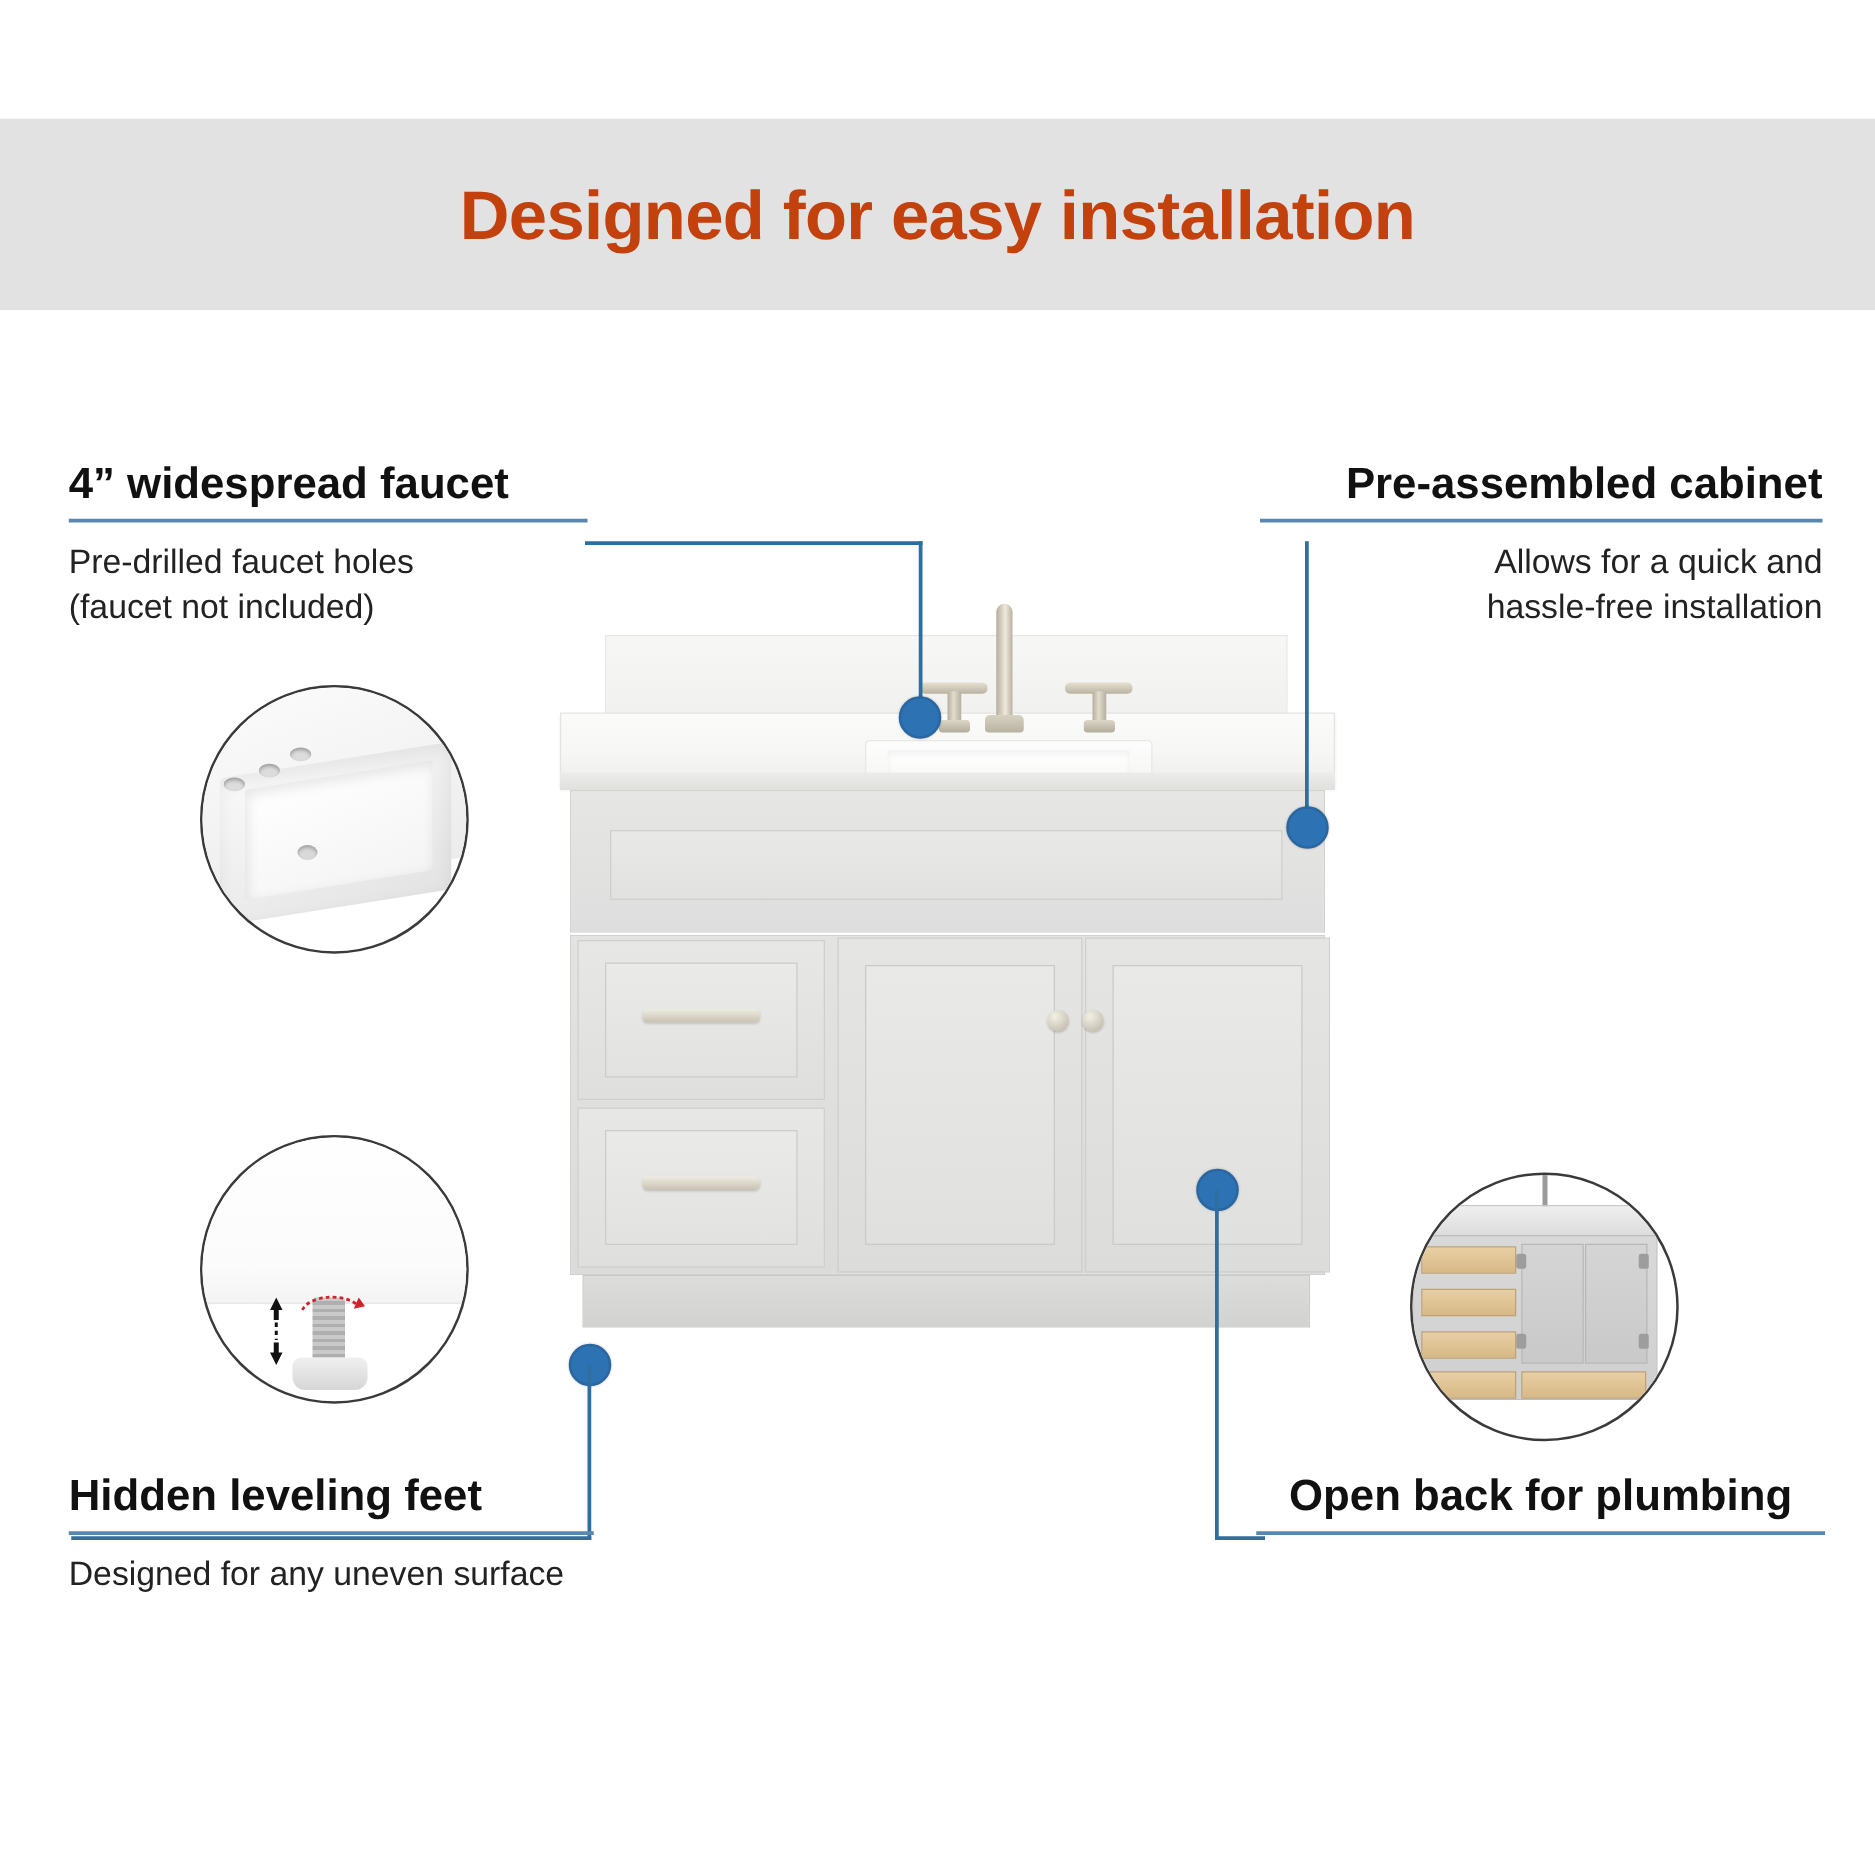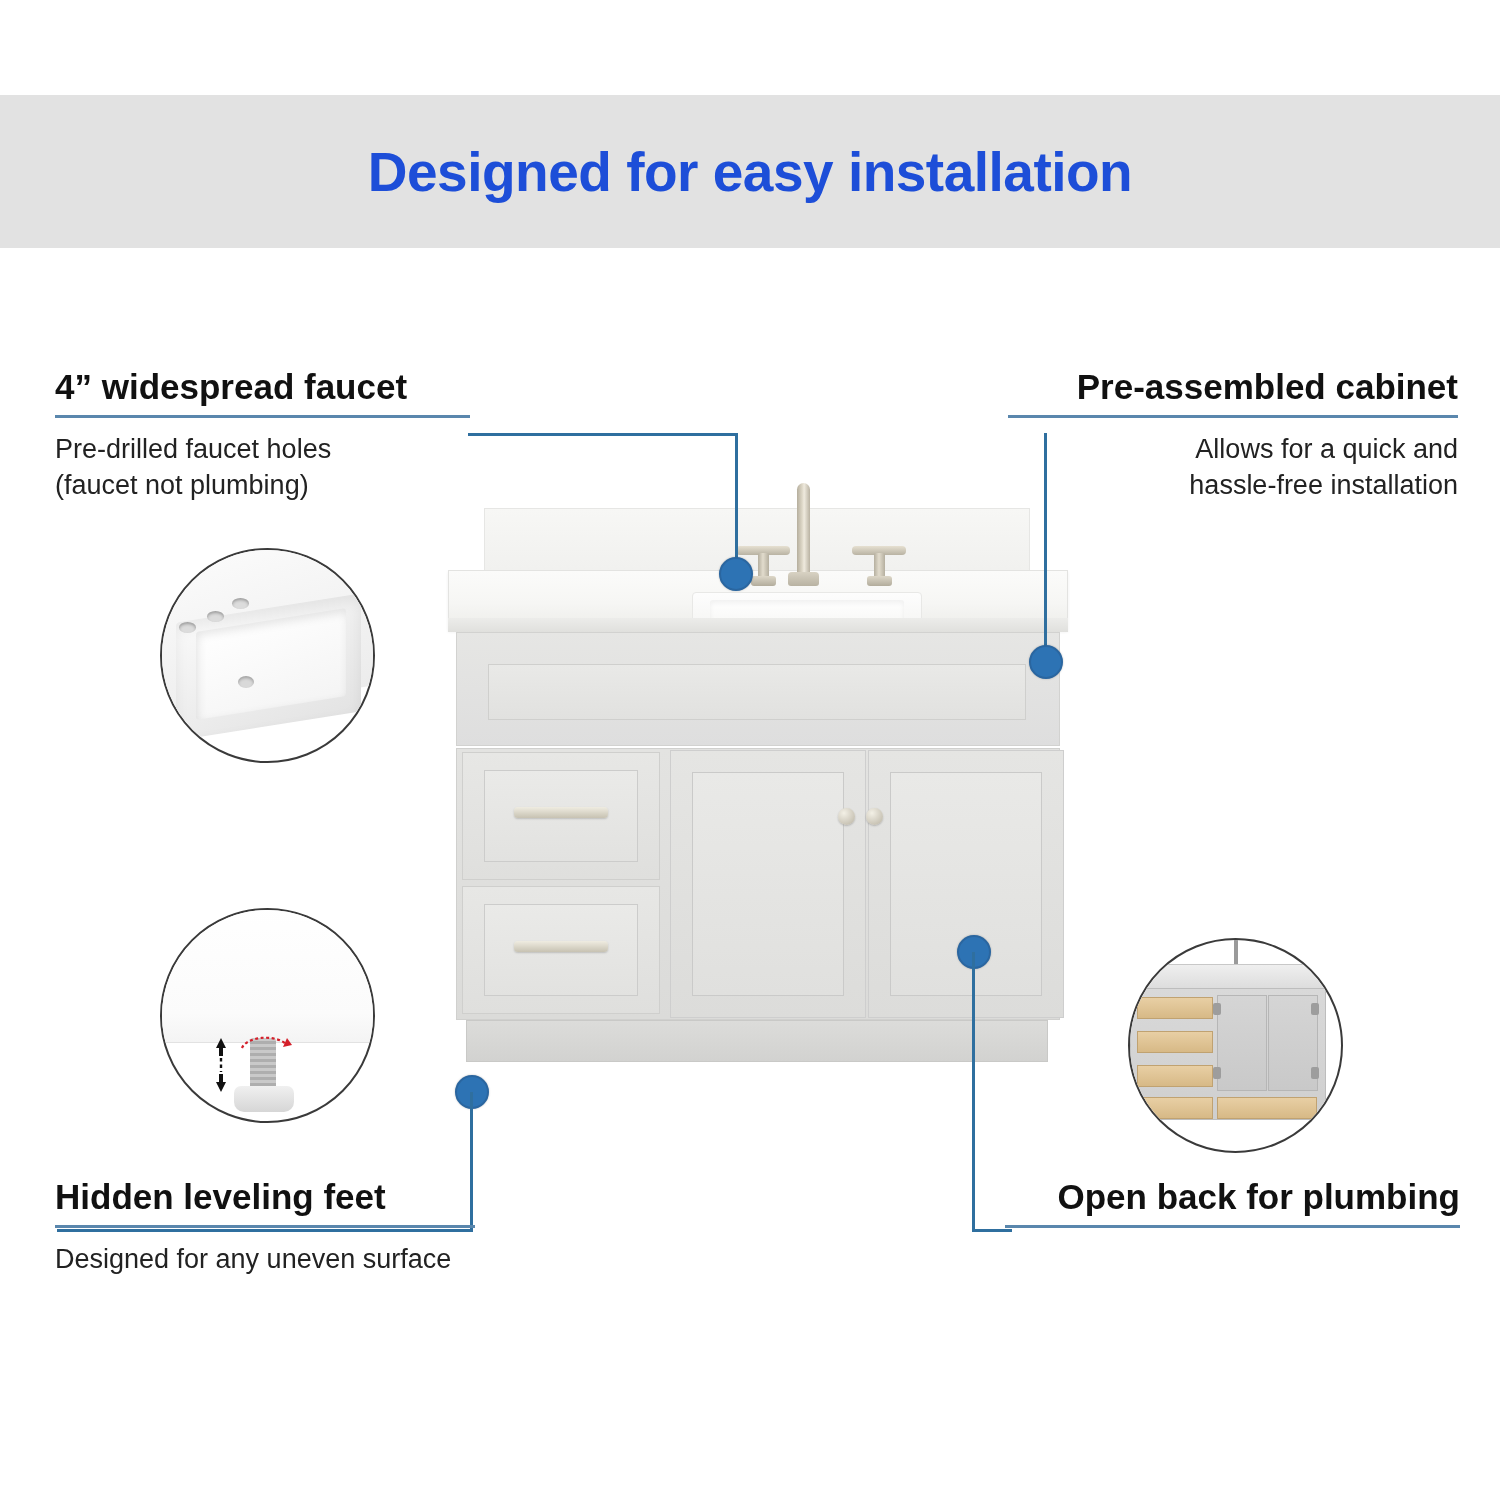--- a/index.html
+++ b/index.html
@@ -14,21 +14,21 @@
   #stage { position:absolute; inset:0; width:1500px; height:1500px; }
 
   
   .band {
     position:absolute; left:0; top:95px; width:1500px; height:153px;
     background:#e2e2e2;
   }
   .band-title {
     position:absolute; left:0; top:0; width:1500px; height:153px;
     display:flex; align-items:center; justify-content:center;
-    font-size:55px; font-weight:bold; color:#1d4ed8; letter-spacing:-0.5px;
+    font-size:55px; font-weight:bold; color:#c2410c; letter-spacing:-0.5px;
   }
 
   
   .callout { position:absolute; }
   .c-head {
     font-size:35px; font-weight:bold; color:#111; white-space:nowrap;
     line-height:1.08;
   }
   .c-rule { height:3px; background:#5a87ad; margin-top:9px; }
   .c-body {
@@ -38,21 +38,21 @@
 
   .callout.tl { left:55px; top:368px; width:470px; }
   .callout.tl .c-rule { width:415px; }
 
   .callout.tr { left:1008px; top:368px; width:450px; text-align:right; }
   .callout.tr .c-rule { width:450px; margin-left:auto; }
 
   .callout.bl { left:55px; top:1178px; width:470px; }
   .callout.bl .c-rule { width:420px; }
 
-  .callout.br { left:1005px; top:1178px; width:455px; text-align:right; }
+  .callout.br { left:1005px; top:1178px; width:455px; text-align:center; }
   .callout.br .c-rule { width:455px; margin-left:auto; }
 
   
   .lead { position:absolute; background:#2f6f9f; }
   .lead.h { height:3px; }
   .lead.v { width:3px; }
   .dot {
     position:absolute; width:34px; height:34px; border-radius:50%;
     background:#2d73b4; border:2px solid #2a66a0;
     box-shadow:0 0 2px rgba(0,0,0,.25);
@@ -362,21 +362,21 @@
   <div class="lead h" style="left:57px; top:1229px; width:416px;"></div>
 
   <div class="dot" style="left:957px; top:935px;"></div>
   <div class="lead v" style="left:972px; top:952px; height:278px;"></div>
   <div class="lead h" style="left:972px; top:1229px; width:40px;"></div>
 
   <div class="callout tl">
     <div class="c-head">4” widespread faucet</div>
     <div class="c-rule"></div>
     <div class="c-body">Pre-drilled faucet holes
-(faucet not plumbing)</div>
+(faucet not included)</div>
   </div>
 
   <div class="callout tr">
     <div class="c-head">Pre-assembled cabinet</div>
     <div class="c-rule"></div>
     <div class="c-body">Allows for  a quick and
 hassle-free installation</div>
   </div>
 
   <div class="callout bl">

